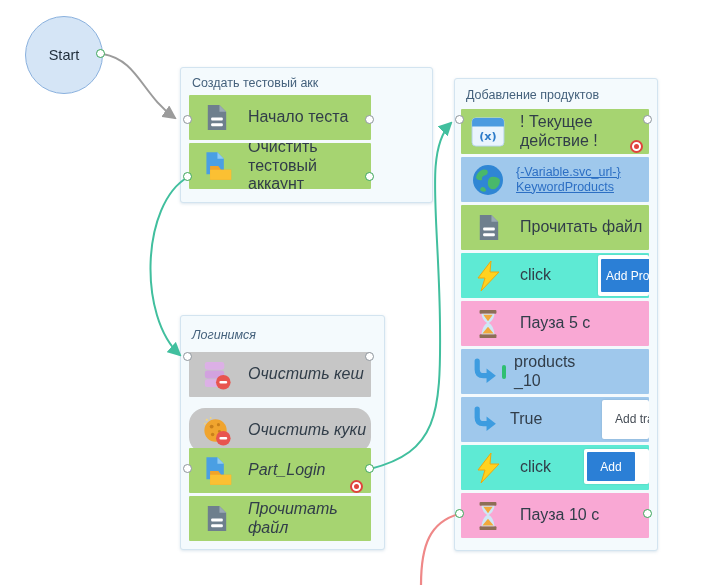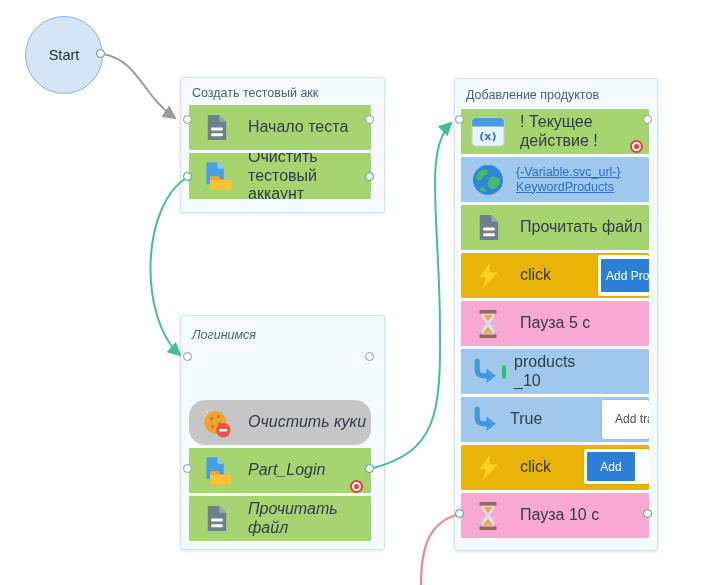--- a/index.html
+++ b/index.html
@@ -22,21 +22,21 @@
     position:absolute;left:11px;font-size:12.5px;color:#44617c;white-space:nowrap;
   }
   
   .block{
     position:absolute;left:8px;width:182px;height:45px;border-radius:1px;
     display:flex;align-items:center;overflow:hidden;
   }
   .p3 .block{left:6px;width:188px;}
   .block.green{background:#a6d471;}
   .block.gray{background:#c6c6c6;}
-  .block.purple{background:#eab308;}
+  .block.purple{background:#5eead4;}
   .block.salmon{background:#f9a8d4;}
   .block.blue{background:#9fc8ec;}
   .blk-icon{flex:0 0 auto;margin-left:9px;width:36px;display:flex;align-items:center;justify-content:center;}
   .blk-label{margin-left:14px;font-size:16px;line-height:1.18;color:#313d49;}
   .blk-label.linky{color:#2c6fc4;text-decoration:underline;font-size:12.5px;margin-left:10px;max-width:128px;}
   .blk-label.brk{word-break:break-all;max-width:70px;margin-left:8px;}
   
   .el-box{position:absolute;background:#fff;border-radius:2px;overflow:hidden;box-shadow:0 0 2px rgba(0,0,0,.15);}
   .el-btn{position:absolute;background:#2b7fd6;color:#fff;font-size:12px;display:flex;align-items:center;border-radius:1px;white-space:nowrap;}
   .codes{padding:3px 0 0 4px;font-size:6.5px;line-height:9px;color:#93a6c0;font-family:"DejaVu Sans","Liberation Sans",sans-serif;}
@@ -56,21 +56,21 @@
 </style>
 </head>
 <body>
 
 <div id="canvas">
 
   <div class="start-node">
     <span>Start</span>
   </div>
 
-  <div class="panel p1" style="left:180px;top:77px;width:203px;height:134px;">
+  <div class="panel p1" style="left:180px;top:67px;width:203px;height:134px;padding-left:48px;">
     <div class="panel-title" style="top:8px;">Создать тестовый акк</div>
 
     <div class="block green" style="top:27px;">
       <span class="blk-icon">
         <svg width="31" height="31" viewBox="0 0 32 32">
           <path d="M7 3 h12 l7 7 v19 h-19 z" fill="#6e7f8d"></path>
           <path d="M19 3 l7 7 h-7 z" fill="#9aa9b4"></path>
           <rect x="10.5" y="16" width="12" height="3" rx="1" fill="#fff"></rect>
           <rect x="10.5" y="22" width="12" height="3" rx="1" fill="#fff"></rect>
         </svg>
@@ -87,22 +87,34 @@
           <path d="M11 21 h23 v11 h-23 z" fill="#fbc033"></path>
         </svg>
       </span>
       <span class="blk-label" style="max-width:118px;">Очистить тестовый аккаунт</span>
     </div>
   </div>
 
   <div class="panel p2" style="left:180px;top:315px;width:203px;height:233px;font-style:italic;">
     <div class="panel-title" style="top:12px;">Логинимся</div>
 
-
-    <div class="block gray" style="top:84px;border-radius:16px;">
+    <div class="block gray" style="top:36px;">
+      <span class="blk-icon">
+        <svg width="33" height="33" viewBox="0 0 34 34">
+          <rect x="5" y="4" width="20" height="8" rx="2.5" fill="#dcb0e6"></rect>
+          <rect x="5" y="13" width="20" height="8" rx="2.5" fill="#d2a2df"></rect>
+          <rect x="5" y="22" width="20" height="8" rx="2.5" fill="#dcb0e6"></rect>
+          <circle cx="24" cy="25" r="7.5" fill="#e8554f"></circle>
+          <rect x="20" y="23.6" width="8" height="2.8" rx="1.2" fill="#fff"></rect>
+        </svg>
+      </span>
+      <span class="blk-label">Очистить кеш</span>
+    </div>
+
+    <div class="block gray" style="top:92px;border-radius:16px;">
       <span class="blk-icon">
         <svg width="33" height="33" viewBox="0 0 34 34">
           <circle cx="16" cy="17" r="11.5" fill="#f0a42e"></circle>
           <circle cx="12" cy="13" r="2" fill="#c97f1b"></circle>
           <circle cx="19" cy="11" r="1.6" fill="#c97f1b"></circle>
           <circle cx="13" cy="21" r="1.8" fill="#c97f1b"></circle>
           <circle cx="20" cy="18" r="1.5" fill="#c97f1b"></circle>
           <circle cx="7" cy="6" r="1.2" fill="#f6d67a"></circle>
           <circle cx="11" cy="4" r=".9" fill="#f6d67a"></circle>
           <circle cx="5" cy="10" r=".9" fill="#f6d67a"></circle>

